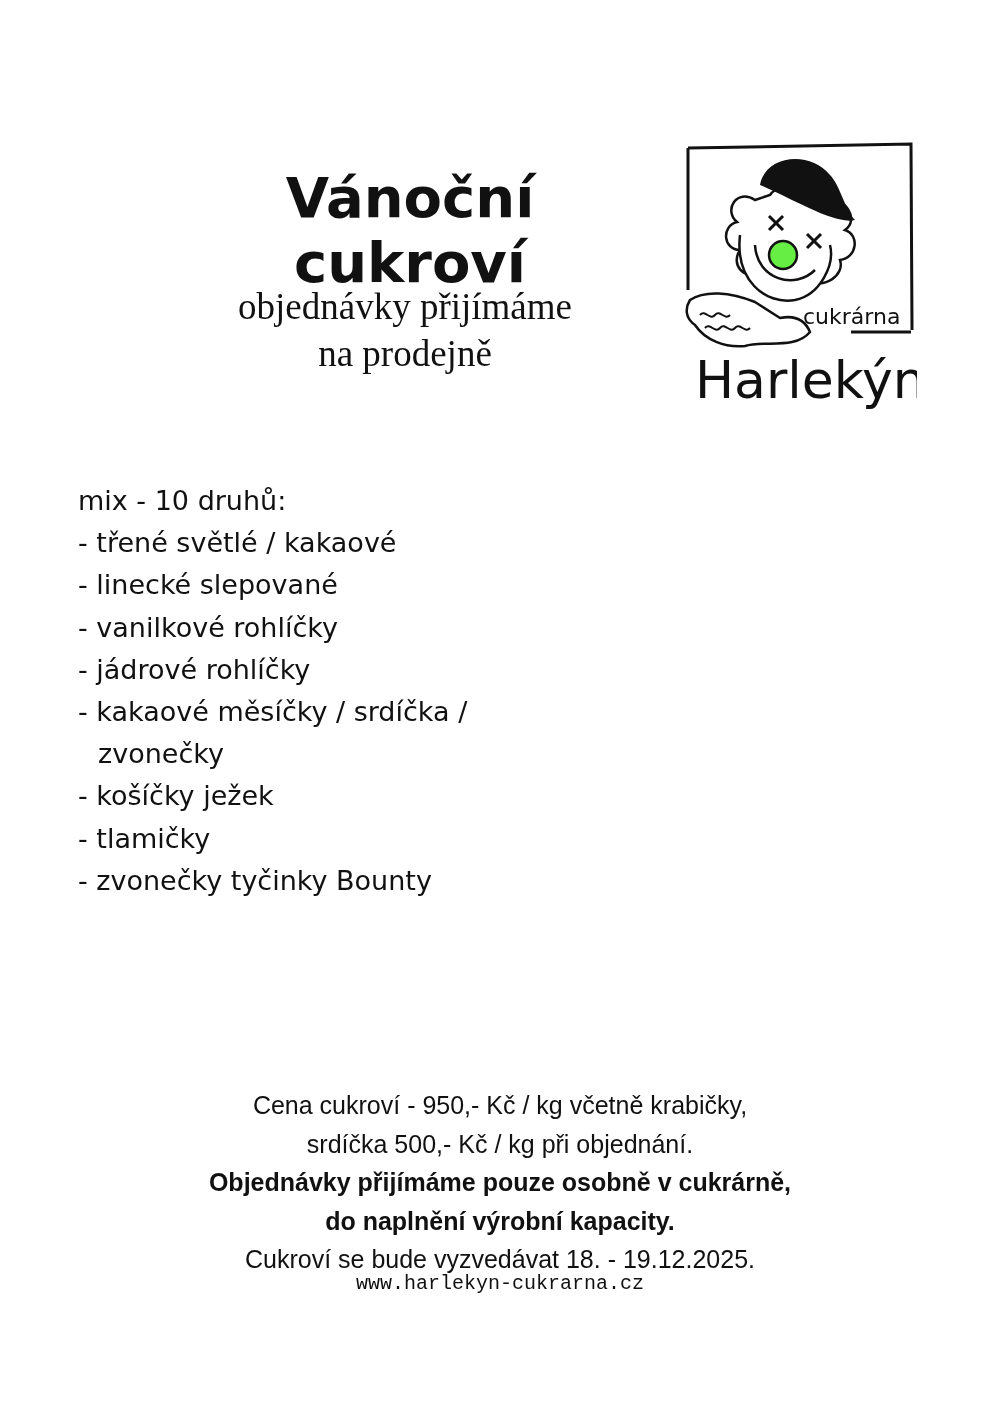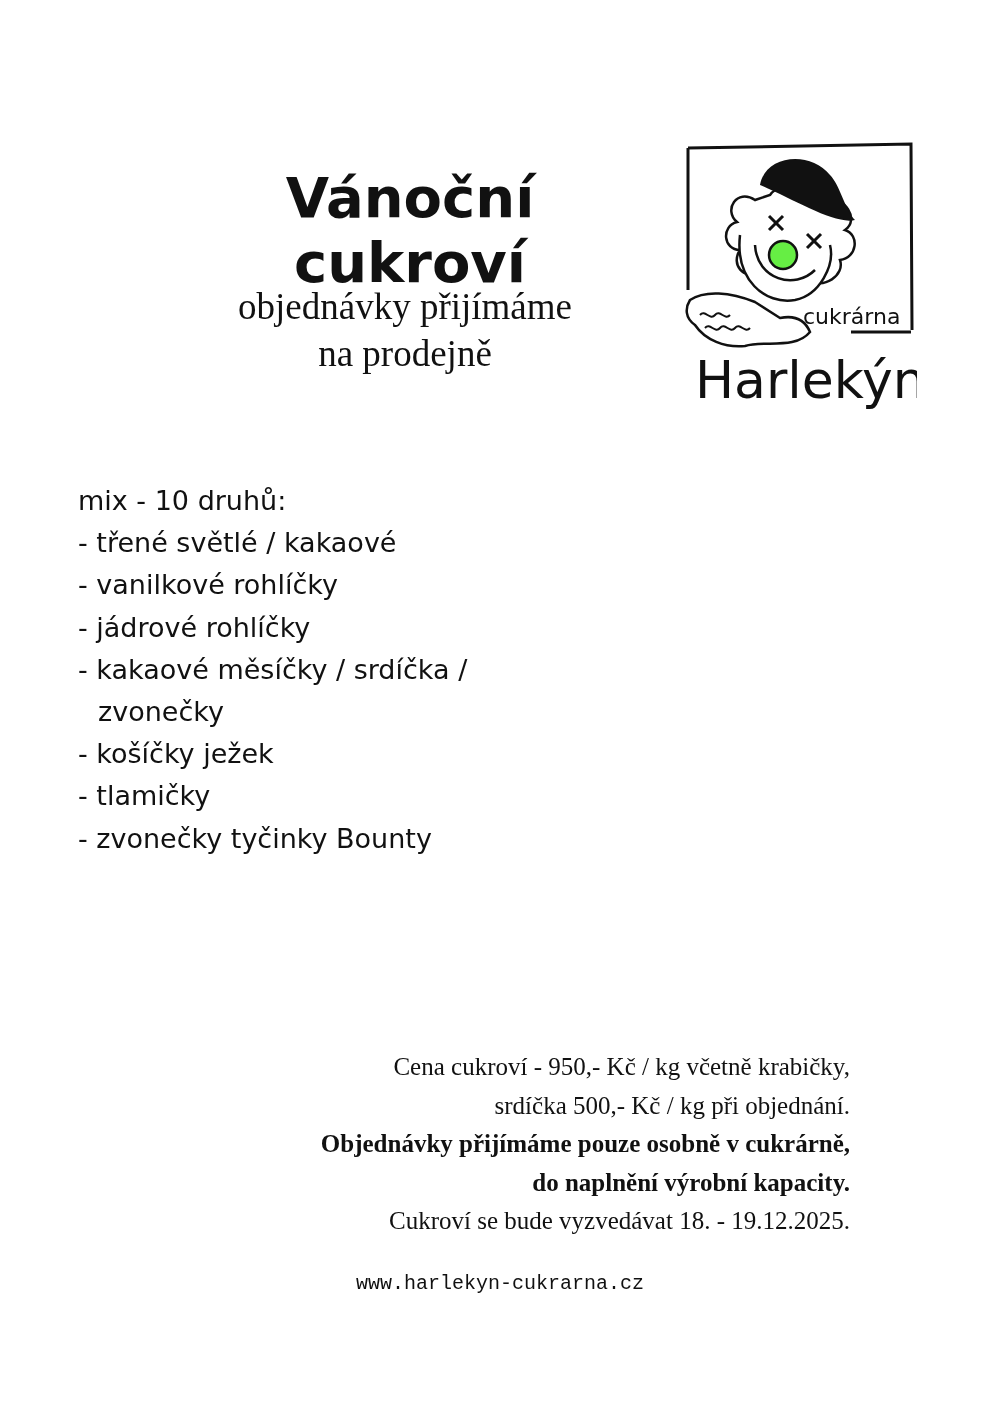--- a/index.html
+++ b/index.html
@@ -13,22 +13,22 @@
       font-family: Liberation Serif, serif; font-size: 37px; line-height: 47px;
     }
     .logo { position: absolute; left: 685px; top: 140px; width: 232px; height: 285px; }
     .list {
       position: absolute; left: 70px; top: 480px; width: 520px;
       font-family: "DejaVu Sans", sans-serif; font-size: 27px; line-height: 42.2px; margin-left: 8px;
     }
     .list div { white-space: nowrap; }
     .list .cont { padding-left: 20px; }
     .info {
-      position: absolute; left: 150px; top: 1048px; width: 700px; text-align: right;
-      font-family: Liberation Serif, serif; font-size: 25px; line-height: 38.5px;
+      position: absolute; left: 150px; top: 1086px; width: 700px; text-align: center;
+      font-family: Liberation Sans, sans-serif; font-size: 25px; line-height: 38.5px;
     }
     .info .b { font-weight: bold; }
     .url {
       position: absolute; left: 300px; top: 1272px; width: 400px; text-align: center;
       font-family: Liberation Mono, monospace; font-size: 20px;
     }
   </style>
 </head>
 <body>
 
@@ -63,20 +63,21 @@
     <path d="M5 160 C20 150 45 152 70 162 L95 178 C110 175 120 180 125 192 C110 210 80 200 60 206 C40 208 20 200 10 185 C0 178 0 168 5 160 Z" fill="#fff" stroke="#111" stroke-width="2.5"></path>
     <path d="M15 175 c5 -6 10 6 15 0 c5 -6 10 6 15 0 M20 188 c5 -6 10 6 15 0 c5 -6 10 6 15 0 c5 -6 10 6 15 0" stroke="#111" stroke-width="2" fill="none"></path>
     <text x="118" y="184" font-family="DejaVu Sans, sans-serif" font-size="22" fill="#111">cukrárna</text>
     <text x="10" y="258" font-family="DejaVu Sans, sans-serif" font-size="52" fill="#111">Harlekýn</text>
   </svg>
 </div>
 
 <div class="list">
   <div>mix - 10 druhů:</div>
   <div>- třené světlé / kakaové</div>
+  <div>- linecké slepované</div>
   <div>- vanilkové rohlíčky</div>
   <div>- jádrové rohlíčky</div>
   <div>- kakaové měsíčky / srdíčka /</div>
   <div class="cont">zvonečky</div>
   <div>- košíčky ježek</div>
   <div>- tlamičky</div>
   <div>- zvonečky tyčinky Bounty</div>
 </div>
 
 <div class="info">

